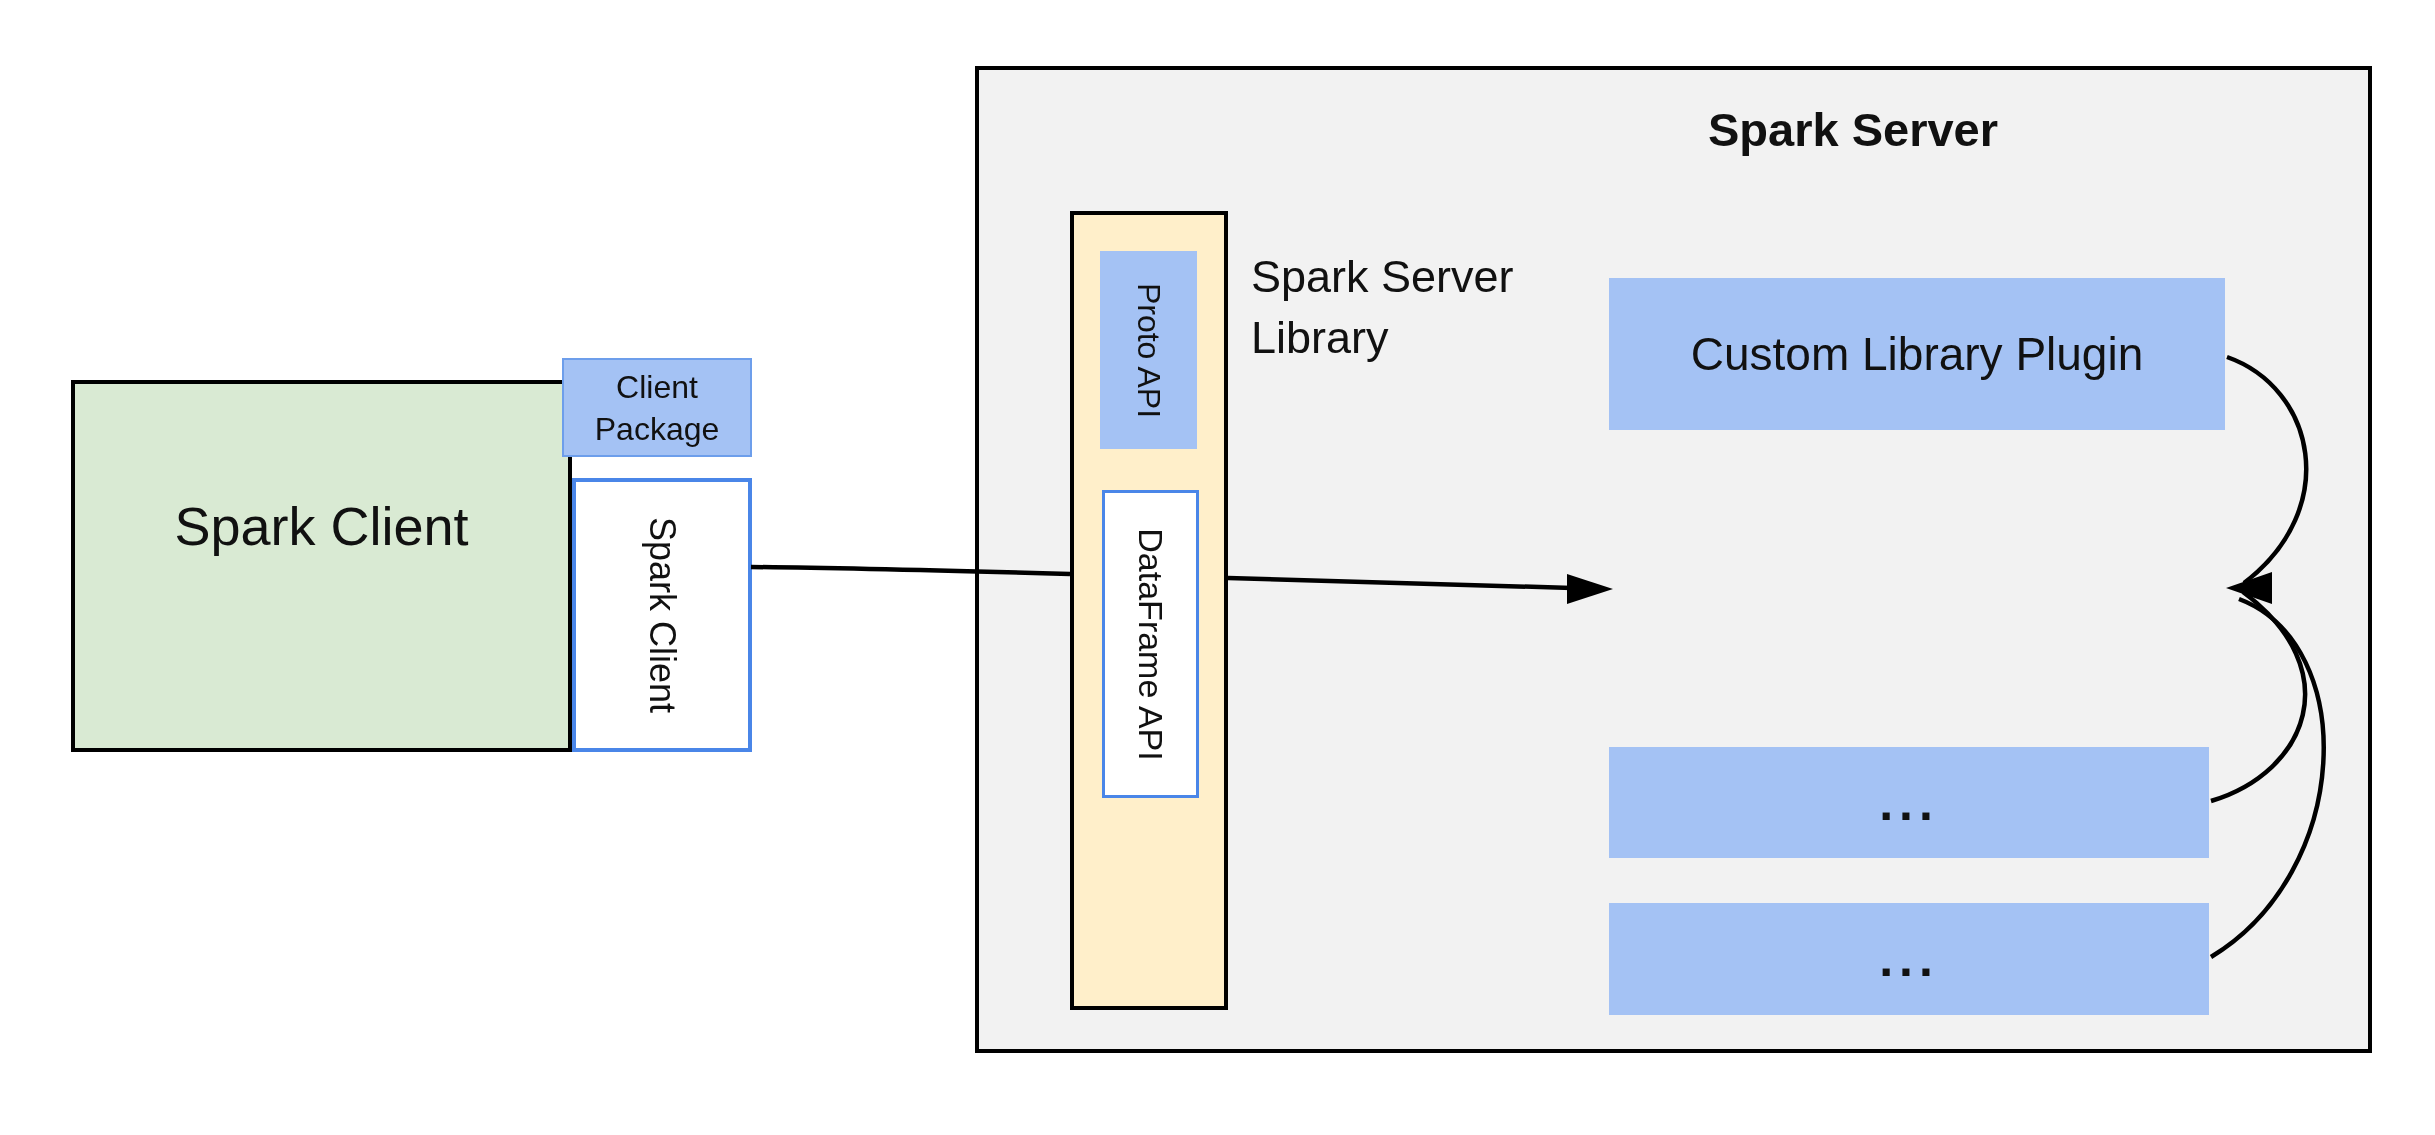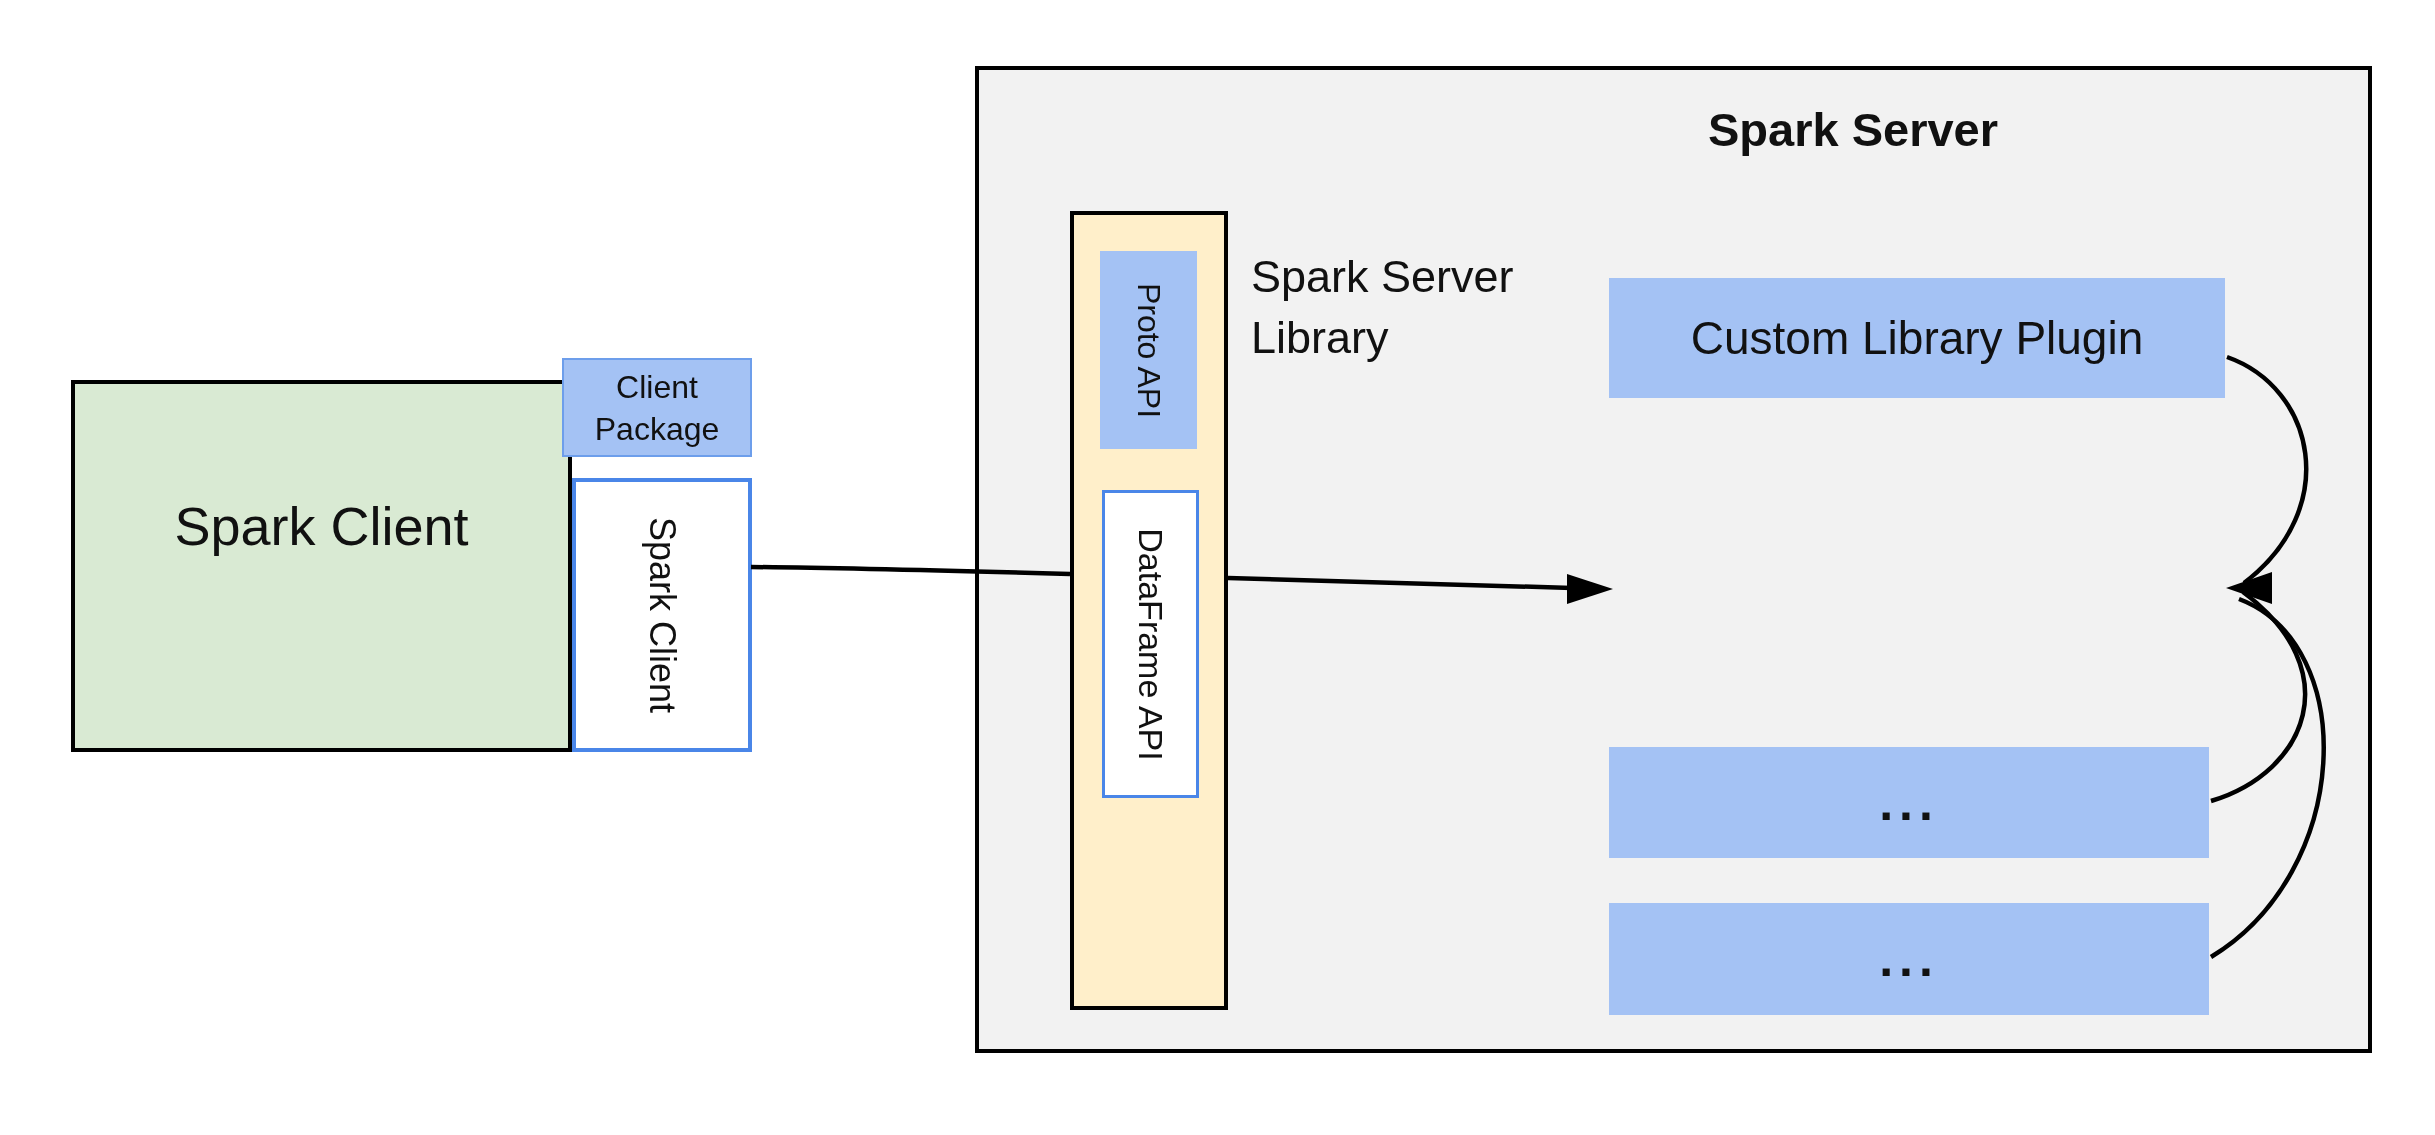--- a/index.html
+++ b/index.html
@@ -41,21 +41,21 @@
   }
   .proto-box {
     left: 1100px; top: 251px; width: 97px; height: 198px;
     background: #a4c2f4;
   }
   .dataframe-box {
     left: 1102px; top: 490px; width: 97px; height: 308px;
     background: #ffffff; border: 3px solid #4a86e8;
   }
   .plugin-box {
-    left: 1609px; top: 278px; width: 616px; height: 120px;
+    left: 1609px; top: 278px; width: 616px; height: 152px;
     background: #a4c2f4;
     display: flex; align-items: center; justify-content: center;
     font-size: 46px;
   }
   .core-box {
     left: 1609px; top: 483px; width: 614px; height: 208px;
     background: #ffffff; border: 5px solid #4a86e8;
     display: flex; align-items: center; justify-content: center;
     font-size: 52px;
   }

